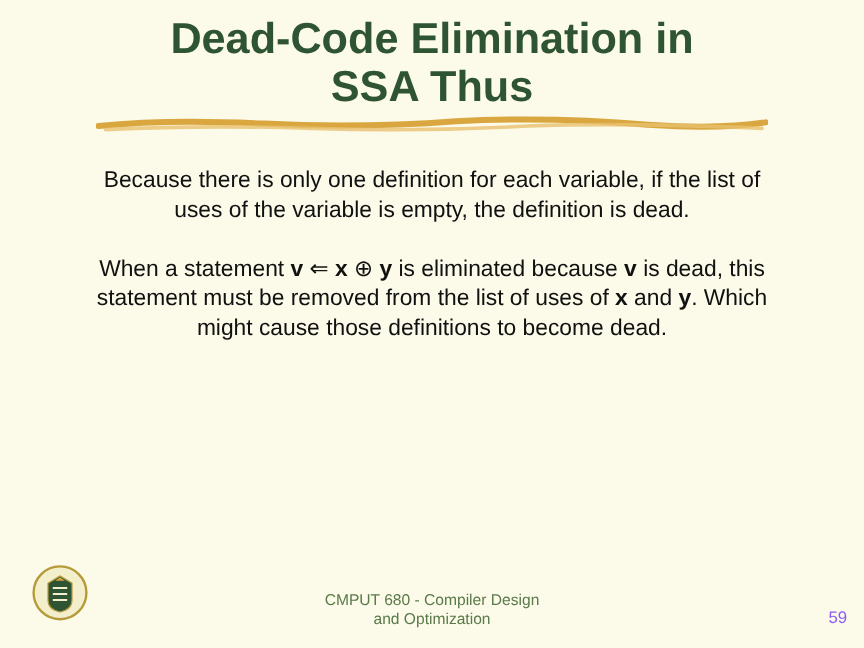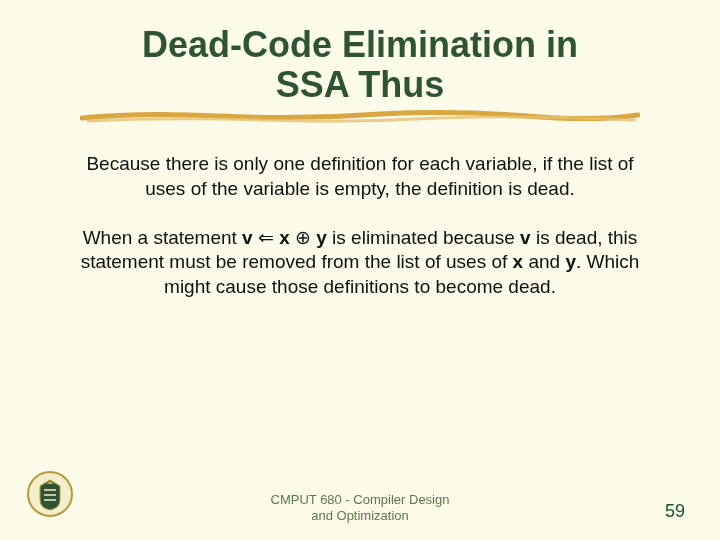--- a/index.html
+++ b/index.html
@@ -11,21 +11,21 @@
     position: relative;
     overflow: hidden;
   }
   .title {
     font-family: "Arial Black", Arial, sans-serif;
     font-weight: 900;
     font-size: 36px;
     line-height: 1.1;
     text-align: center;
     color: #2e5434;
-    padding-top: 25px;
+    padding-top: 12px;
   }
   .underline-wrap {
     width: 100%;
     display: flex;
     justify-content: center;
     margin-top: 4px;
     margin-bottom: 28px;
   }
   .underline {
     width: 560px;
@@ -48,24 +48,24 @@
     left: 0;
     width: 100%;
     text-align: center;
     font-size: 13px;
     color: #5a7a4a;
     line-height: 1.25;
     margin-top: 15px;
   }
   .page-num {
     position: absolute;
-    right: 35px;
+    right: 14px;
     bottom: 18px;
-    font-size: 18px;
-    color: #14532d;
+    font-size: 14px;
+    color: #8b5cf6;
   }
   .crest {
     position: absolute;
     left: 26px;
     bottom: 22px;
     width: 48px;
     height: 48px;
   }
 </style>
 </head>

